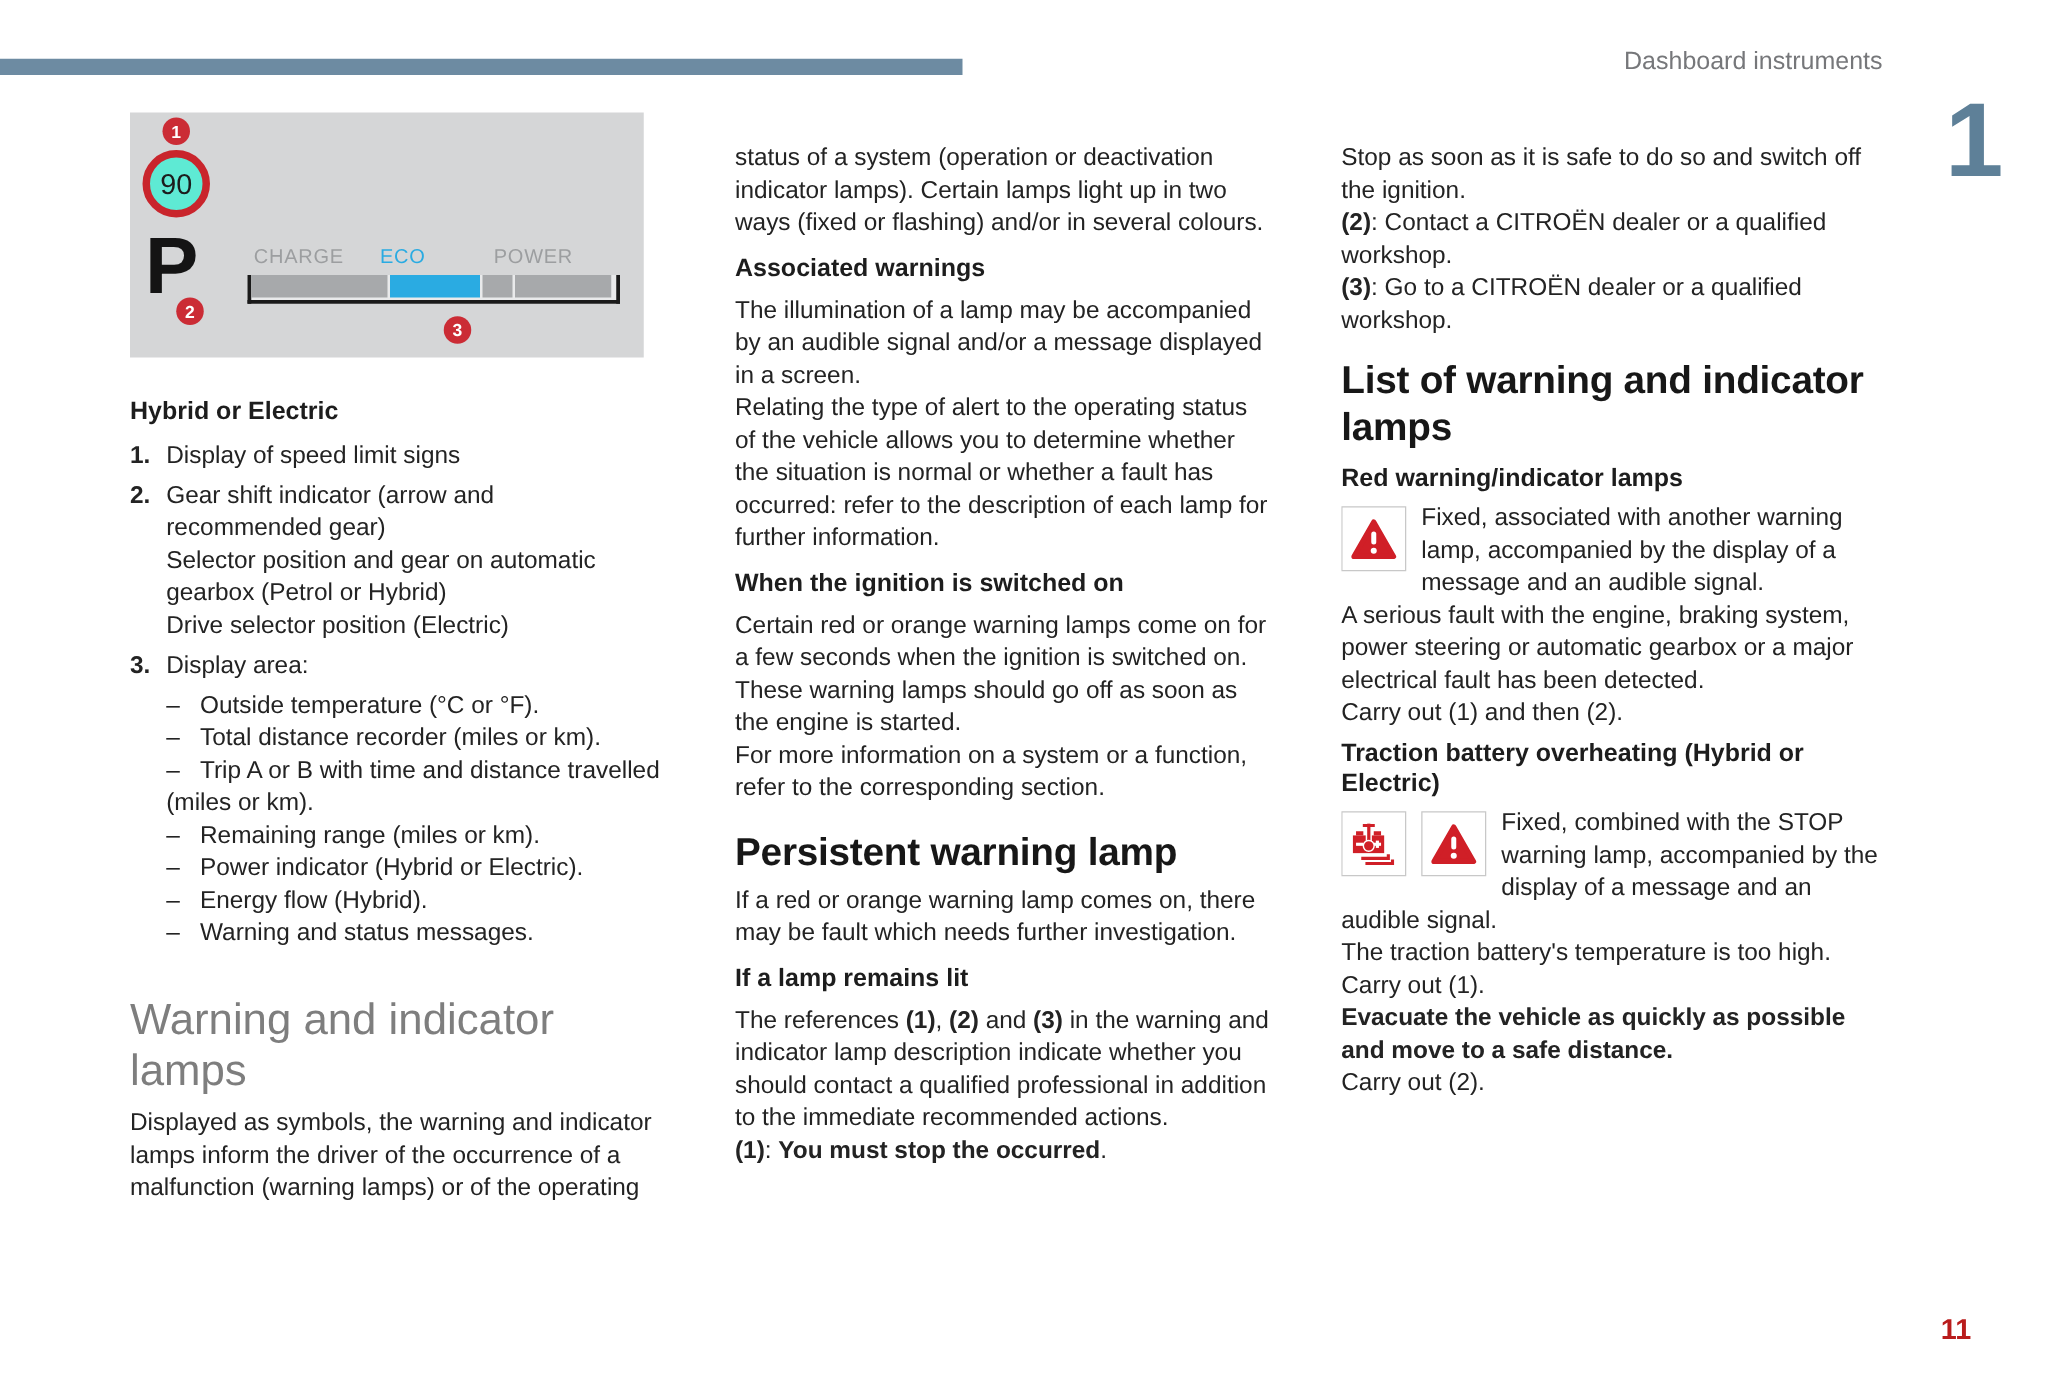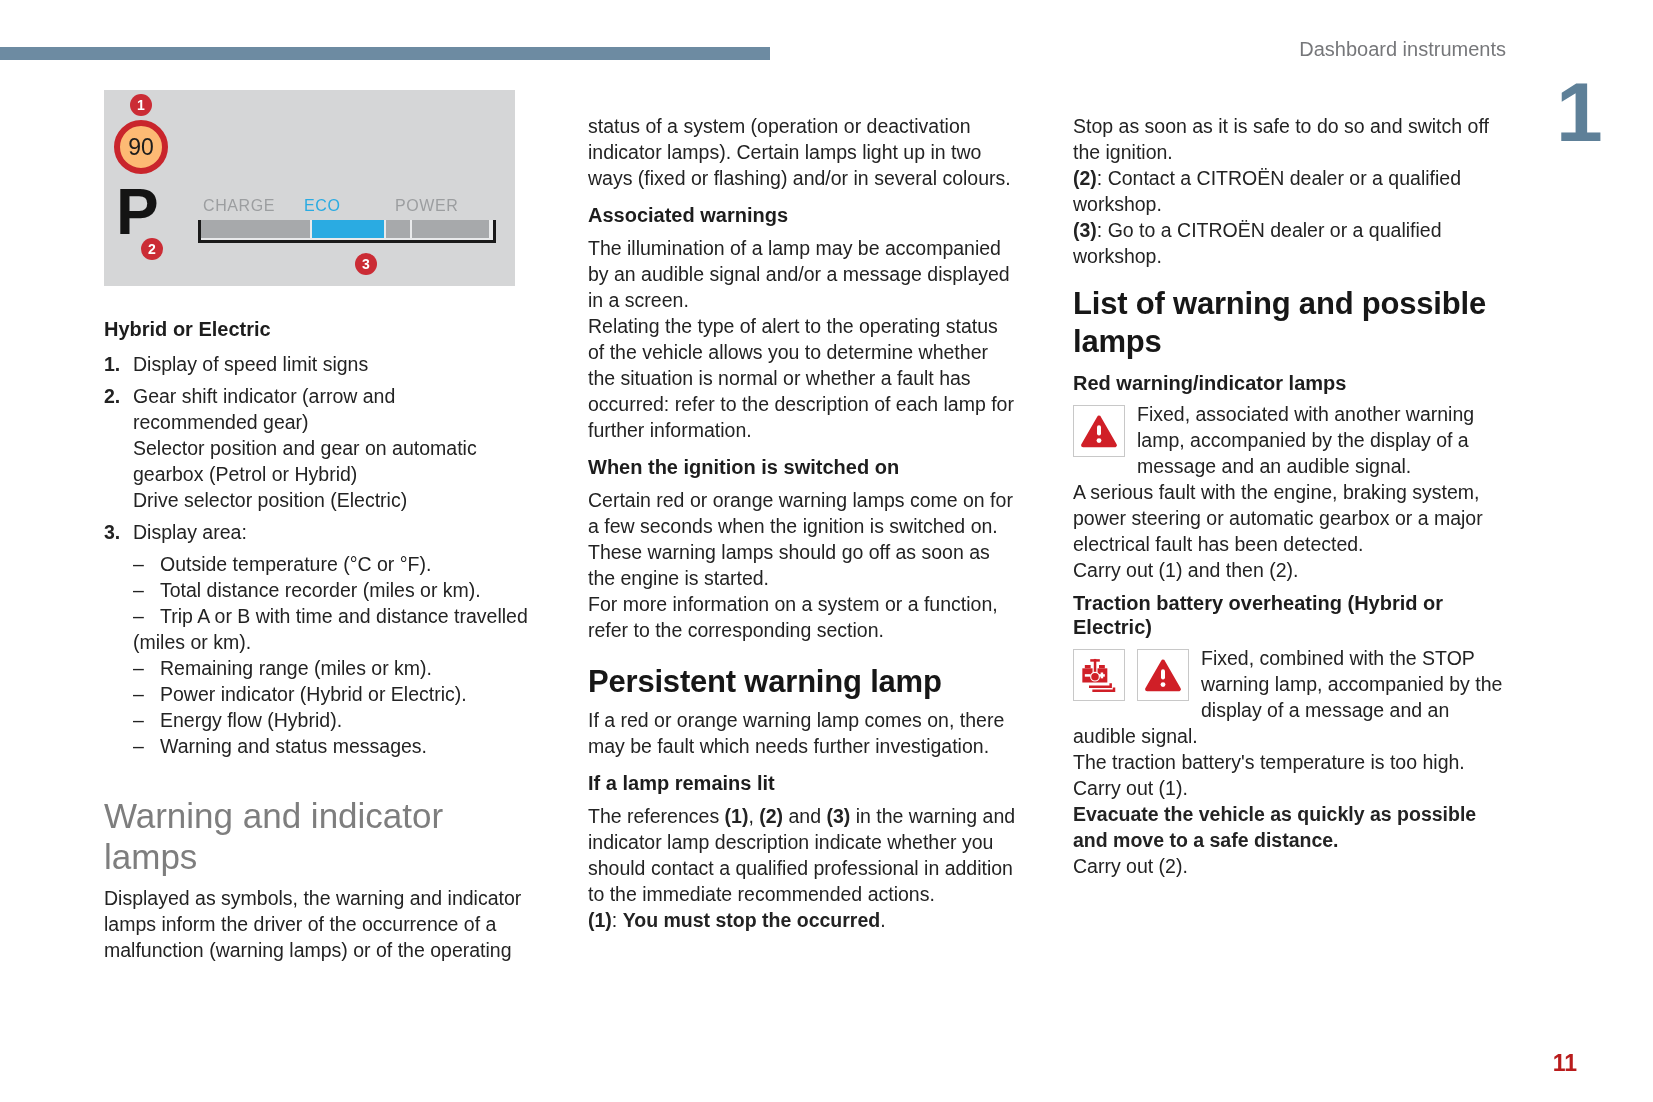--- a/index.html
+++ b/index.html
@@ -11,21 +11,21 @@
   .chapter-num{position:absolute;left:1556px;top:70px;font-size:84px;line-height:1;
                font-weight:700;color:#5e8098;}
   .page-num{position:absolute;right:55px;top:1050px;font-size:23px;font-weight:700;color:#b91c1c;}
   
   .figure{position:absolute;left:104px;top:90px;width:411px;height:196px;background:#d5d6d7;}
   .badge{position:absolute;width:22px;height:22px;border-radius:50%;background:#cb2c35;
          color:#fff;font-size:14px;font-weight:700;display:flex;align-items:center;justify-content:center;}
   .badge1{left:26px;top:4px;}
   .badge2{left:37px;top:148px;}
   .badge3{left:251px;top:163px;}
-  .speed-sign{position:absolute;left:10px;top:30px;width:42px;height:42px;background:#fdba74;
+  .speed-sign{position:absolute;left:10px;top:30px;width:42px;height:42px;background:#5eead4;
               border:6px solid #c9252c;border-radius:50%;display:flex;align-items:center;justify-content:center;
               font-size:23px;color:#1c1c1c;}
   .gear-p{position:absolute;left:12px;top:90px;font-size:64px;line-height:1;font-weight:700;color:#141414;}
   .gauge-label{position:absolute;top:107px;font-size:16px;letter-spacing:.6px;color:#9c9ea0;}
   .gl-charge{left:99px;} .gl-eco{left:200px;color:#2aabe2;} .gl-power{left:291px;}
   .gauge-outline{position:absolute;left:94px;top:130px;width:292px;height:20px;
                  border-left:3px solid #1a1a1a;border-right:3px solid #1a1a1a;border-bottom:3px solid #1a1a1a;
                  background:#e9eaeb;display:flex;}
   .seg{height:18px;background:#a7a9ab;}
   .seg-blue{background:#2aabe2;}
@@ -130,21 +130,21 @@
     <p class="mt6">If a red or orange warning lamp comes on, there may be fault which needs further investigation.</p>
     <div class="h-sub mt12">If a lamp remains lit</div>
     <p class="mt8"><span>The references </span><span class="b">(1)</span><span>, </span><span class="b">(2)</span><span> and </span><span class="b">(3)</span><span> in the warning and indicator lamp description indicate whether you should contact a qualified professional in addition to the immediate recommended actions.</span></p>
     <p><span class="b">(1)</span><span>: </span><span class="b">You must stop the occurred</span><span>.</span></p>
   </div>
 
   <div class="col col-right">
     <p>Stop as soon as it is safe to do so and switch off the ignition.</p>
     <p><span class="b">(2)</span><span>: Contact a CITROËN dealer or a qualified workshop.</span></p>
     <p><span class="b">(3)</span><span>: Go to a CITROËN dealer or a qualified workshop.</span></p>
-    <div class="h-big-black mt16">List of warning and possible lamps</div>
+    <div class="h-big-black mt16">List of warning and indicator lamps</div>
     <div class="h-sub mt10">Red warning/indicator lamps</div>
 
     <div class="lamp-block mt6">
       <span class="icon-box">
         <svg width="40" height="40" viewBox="0 0 48 48" aria-hidden="true">
           <path d="M24 8 L43 41 H5 Z" fill="#d01f27" stroke="#d01f27" stroke-width="5" stroke-linejoin="round"></path>
           <rect x="21.6" y="17" width="4.8" height="12.5" rx="2.4" fill="#fff"></rect>
           <circle cx="24" cy="35.5" r="2.9" fill="#fff"></circle>
         </svg>
       </span>

